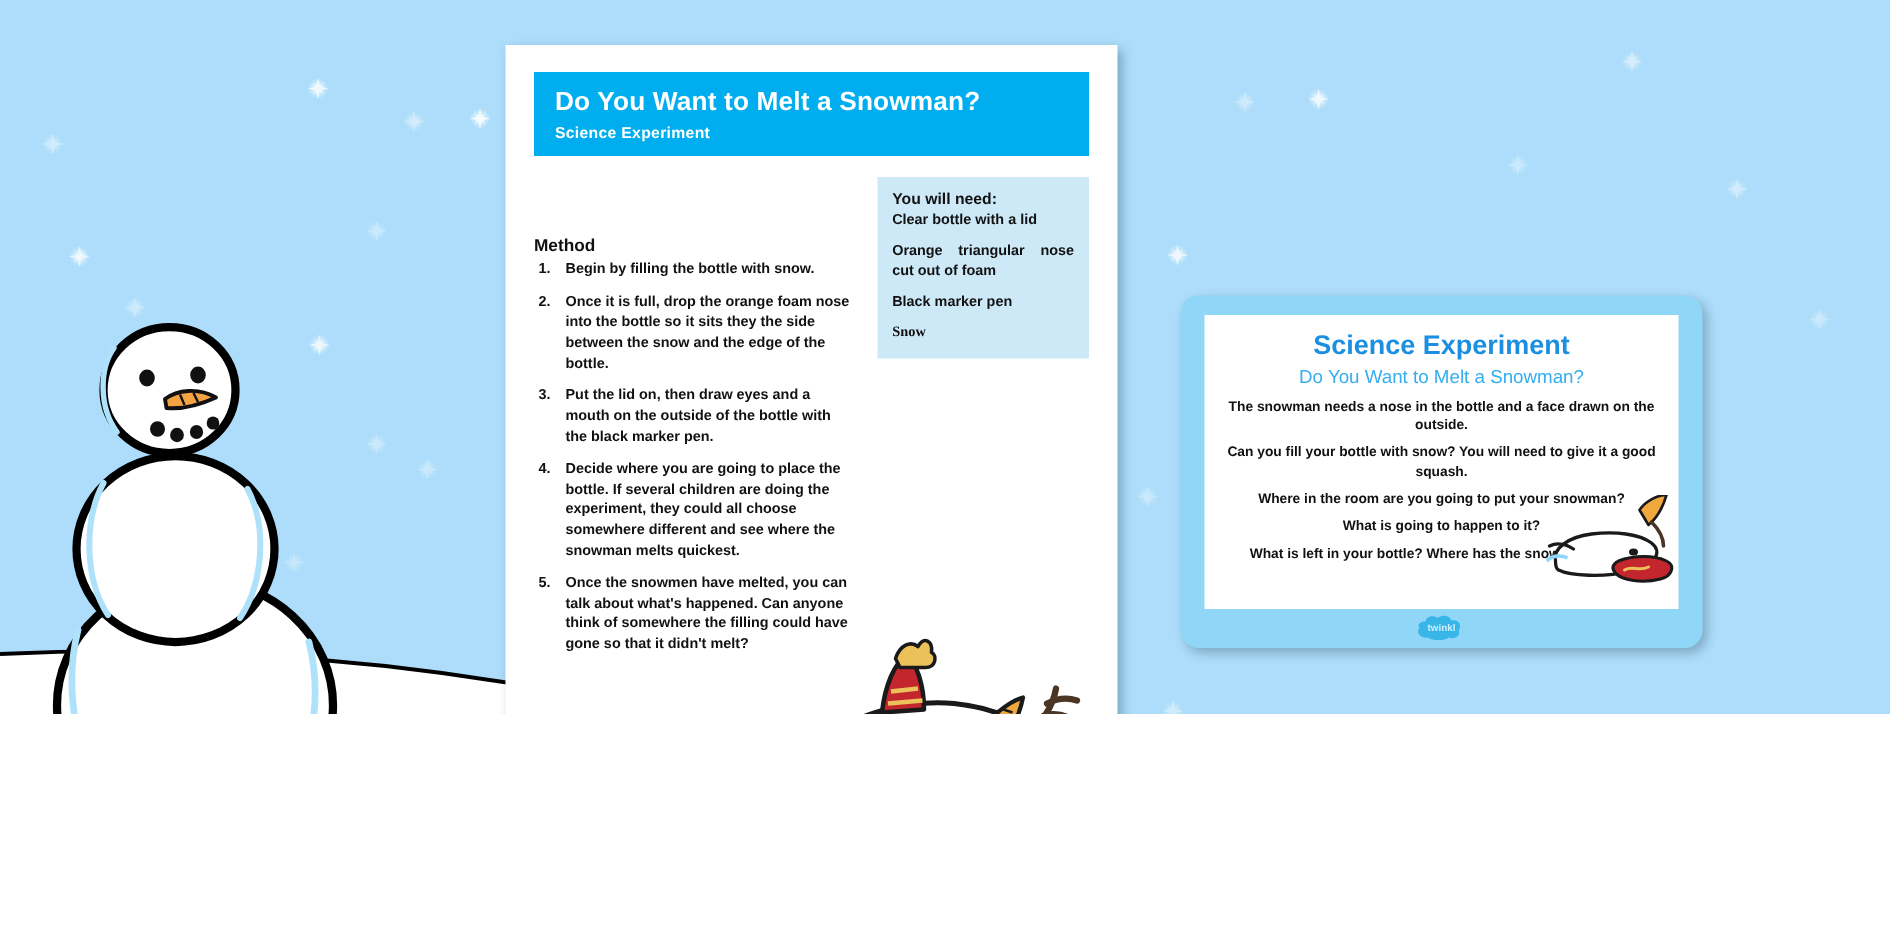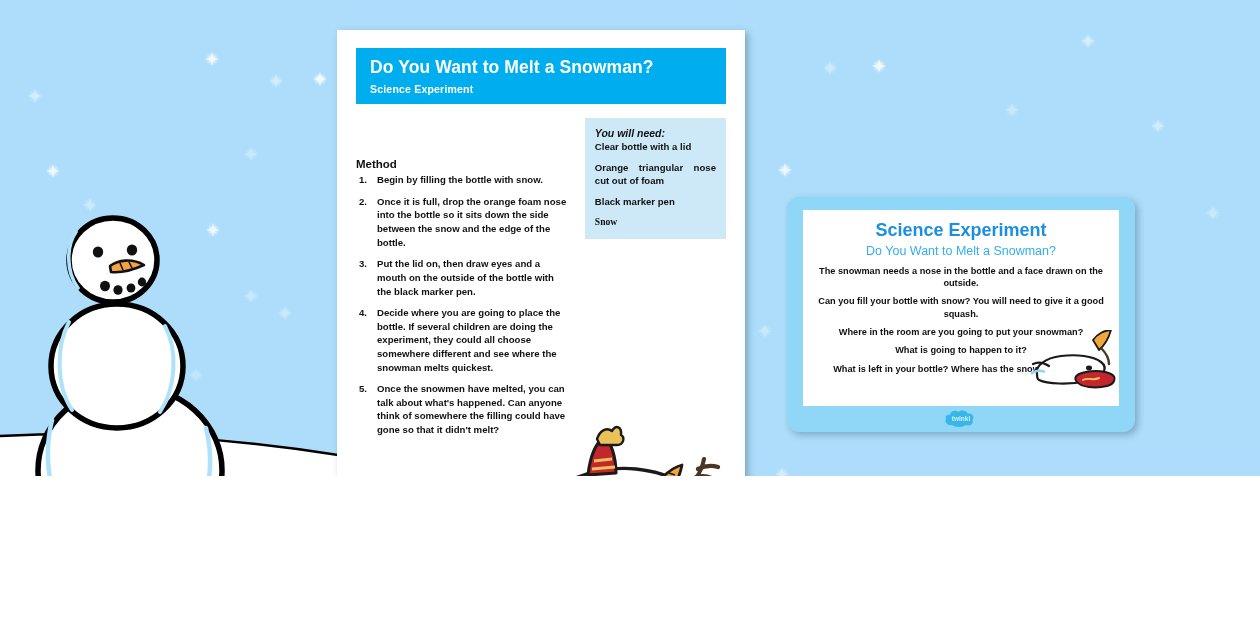--- a/index.html
+++ b/index.html
@@ -66,21 +66,21 @@
   ol.method li::before {
     content: counter(m) ".";
     position: absolute; left: 3px; top: 0;
     font-weight: 600;
   }
 
   .need-box {
     background: #CDE9F7;
     padding: 9px 10px 11px 10px;
   }
-  .need-title { font-size: 10.5px; font-weight: bold; color: #111; margin-bottom: 1px; font-style: italic; }
+  .need-title { font-size: 10.5px; font-weight: bold; color: #111; margin-bottom: 1px; }
   .need-item {
     font-size: 9.6px; line-height: 1.4; color: #111;
     margin-bottom: 7px; font-weight: 600;
     text-align: justify;
   }
   .need-item:last-child { margin-bottom: 0; font-family: Liberation Serif, serif; }
 
   
   #melt-art {
     position: absolute;
@@ -254,21 +254,21 @@
       <div class="title-bar">
         <div class="t1">Do You Want to Melt a Snowman?</div>
         <div class="t2">Science Experiment</div>
       </div>
 
       <div class="body-cols">
         <div class="col-method">
           <div class="method-head">Method</div>
           <ol class="method">
             <li>Begin by filling the bottle with snow.</li>
-            <li>Once it is full, drop the orange foam nose into the bottle so it sits down the side between the snow and the edge of the bottle.</li>
+            <li>Once it is full, drop the orange foam nose into the bottle so it sits they the side between the snow and the edge of the bottle.</li>
             <li>Put the lid on, then draw eyes and a mouth on the outside of the bottle with the black marker pen.</li>
             <li>Decide where you are going to place the bottle. If several children are doing the experiment, they could all choose somewhere different and see where the snowman melts quickest.</li>
             <li>Once the snowmen have melted, you can talk about what's happened. Can anyone think of somewhere the filling could have gone so that it didn't melt?</li>
           </ol>
         </div>
 
         <div class="col-need">
           <div class="need-box">
             <div class="need-title">You will need:</div>
             <div class="need-item">Clear bottle with a lid</div>

